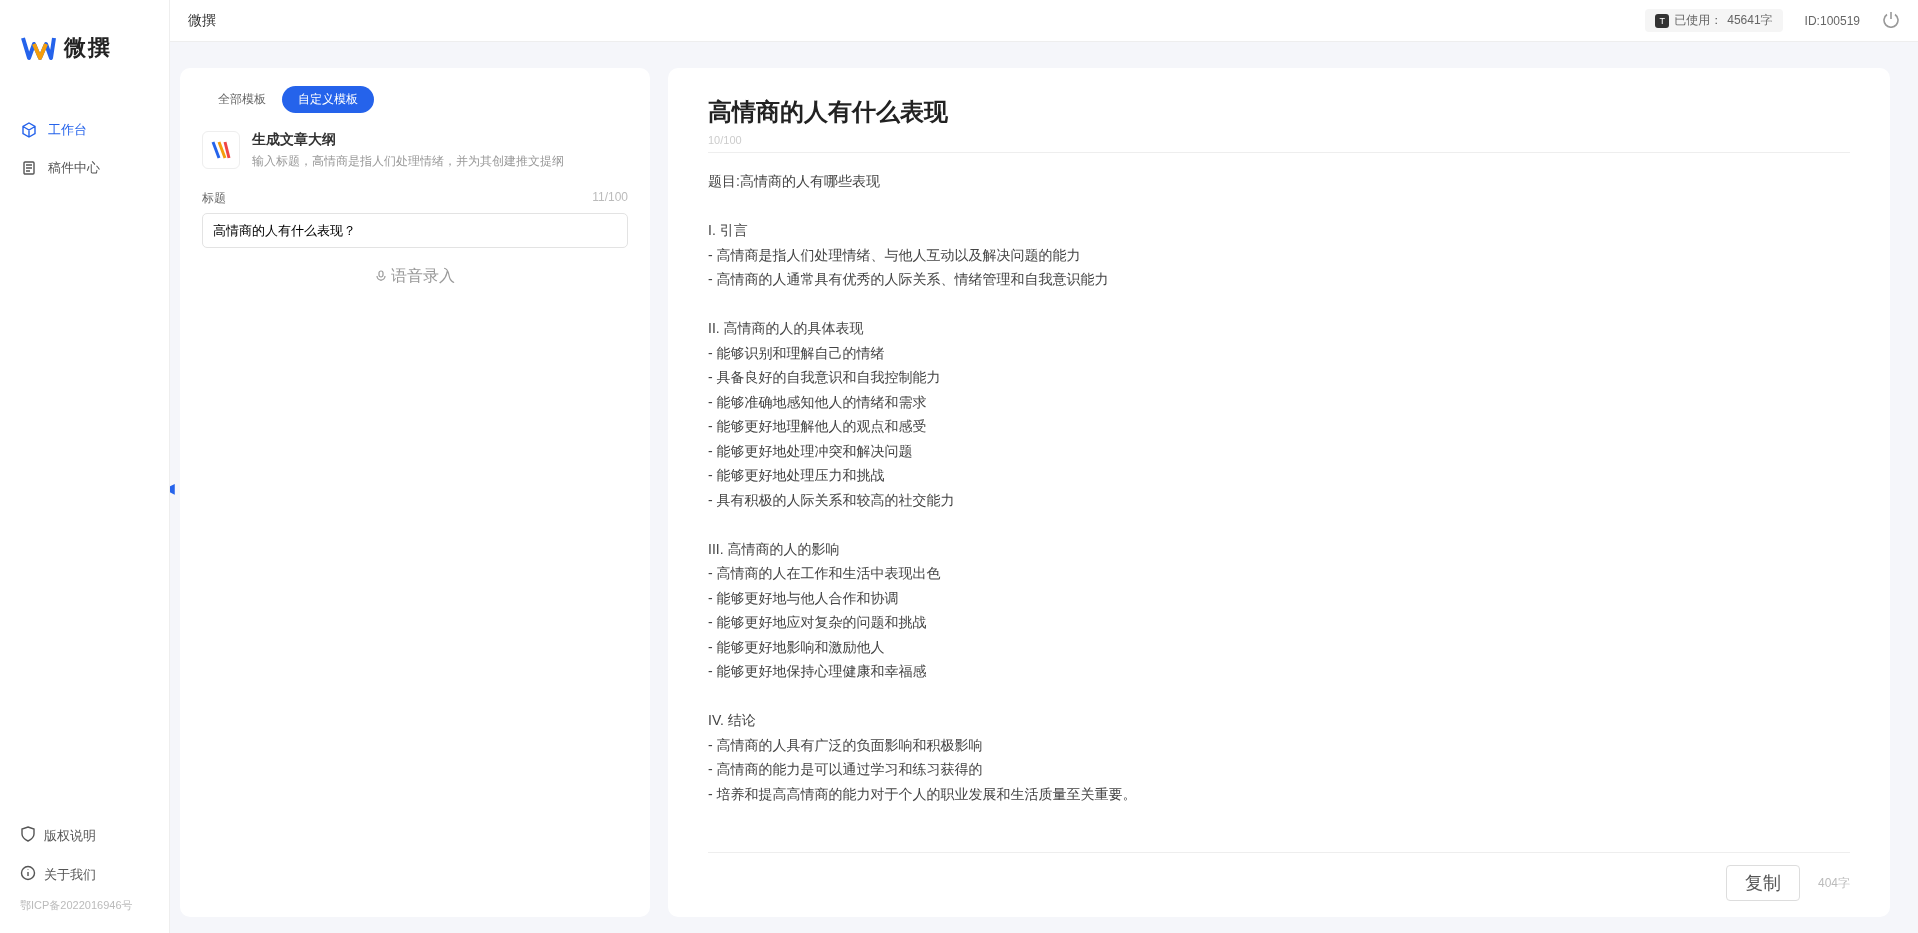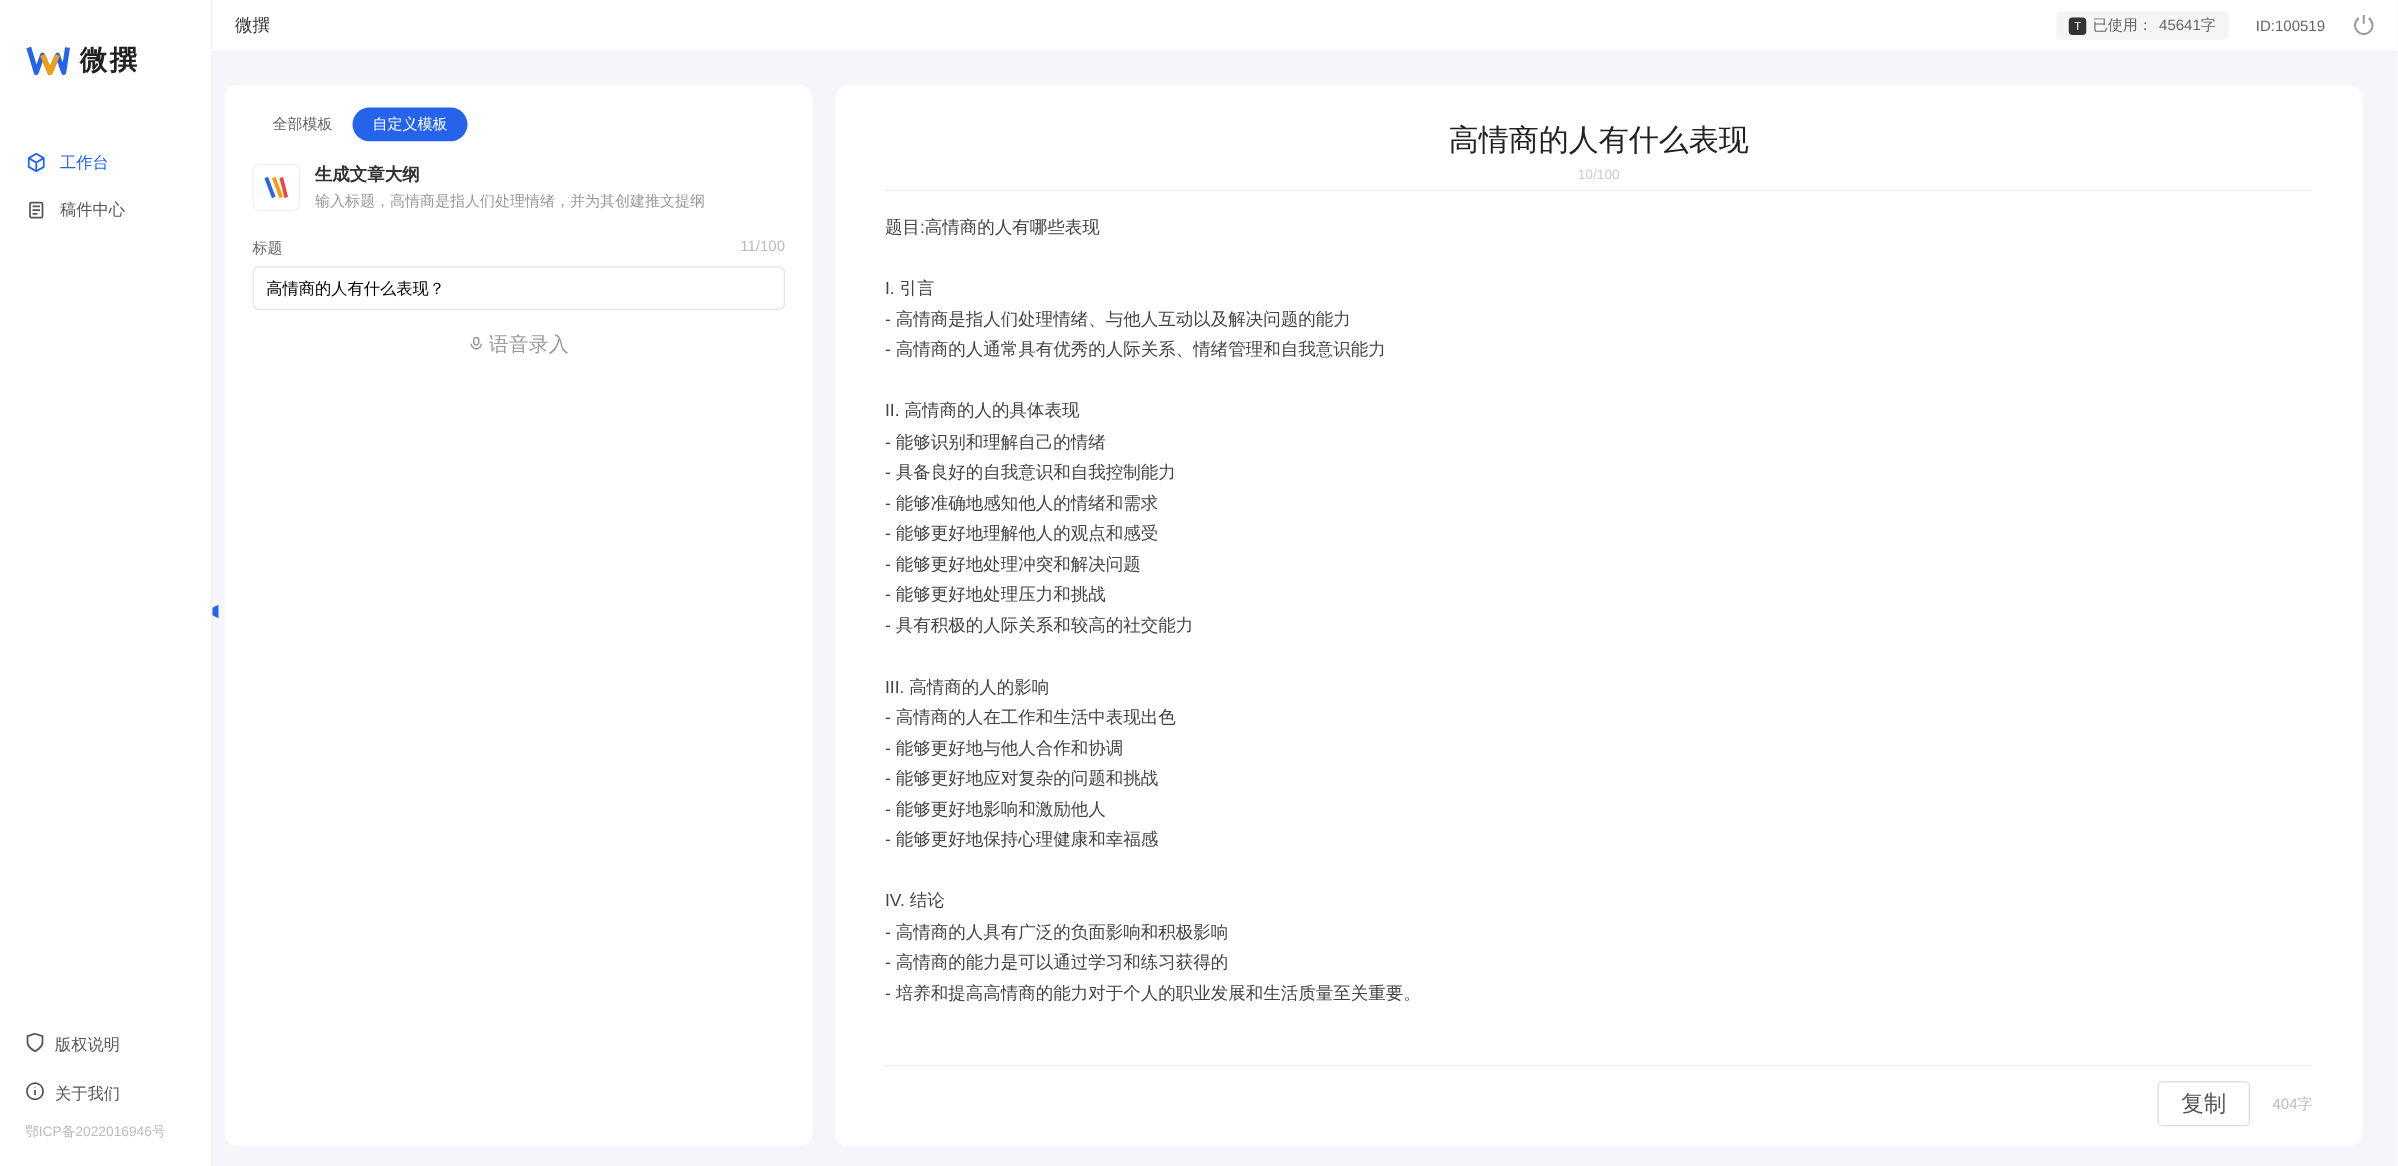--- a/index.html
+++ b/index.html
@@ -53,22 +53,22 @@
 .counter { font-size: 12px; color: #bbb; }
 .input { width: 100%; border: 1px solid #e3e3e3; border-radius: 5px; padding: 9px 10px; font-size: 13px; outline: none; }
 .record-btn { text-align: left; color: #999; font-size: 16px; margin-top: 18px; display: flex; align-items: center; justify-content: center; gap: 4px; cursor: pointer; }
 
 .panel-left-footer { margin-top: auto; padding-top: 20px; }
 .generate-btn { width: 200px; margin: 0 auto; display: block; background: #2563eb; color: #fff; border: none; border-radius: 6px; padding: 10px 0; font-size: 14px; cursor: pointer; }
 .panel-left { display: flex; flex-direction: row; }
 .panel-left-body { flex: 1; }
 
 
-.output-title { text-align: center; font-size: 24px; font-weight: 400; color: #222; margin-bottom: 6px; font-family: serif; }
-.title-counter { text-align: center; font-size: 11px; color: #ccc; border-bottom: 1px solid #eee; padding-bottom: 6px; }
+.output-title { font-size: 24px; font-weight: 700; color: #222; margin-bottom: 6px; font-family: serif; }
+.title-counter { text-align: left; font-size: 11px; color: #ccc; border-bottom: 1px solid #eee; padding-bottom: 6px; }
 .output-body { margin-top: 16px; font-size: 14px; line-height: 1.75; color: #444; white-space: pre-line; }
 .panel-right-footer { margin-top: auto; display: flex; justify-content: flex-end; align-items: center; gap: 18px; padding-top: 12px; border-top: 1px solid #eee; }
 .copy-btn { border: 1px solid #ddd; background: #fff; padding: 5px 18px; border-radius: 4px; font-size: 18px; color: #555; cursor: pointer; }
 .wc { font-size: 12px; color: #bbb; }
 .panel-right { display: flex; flex-direction: column; }
 .panel-right-body { flex: 1; overflow: auto; }
 </style>
 </head>
 <body>
 

